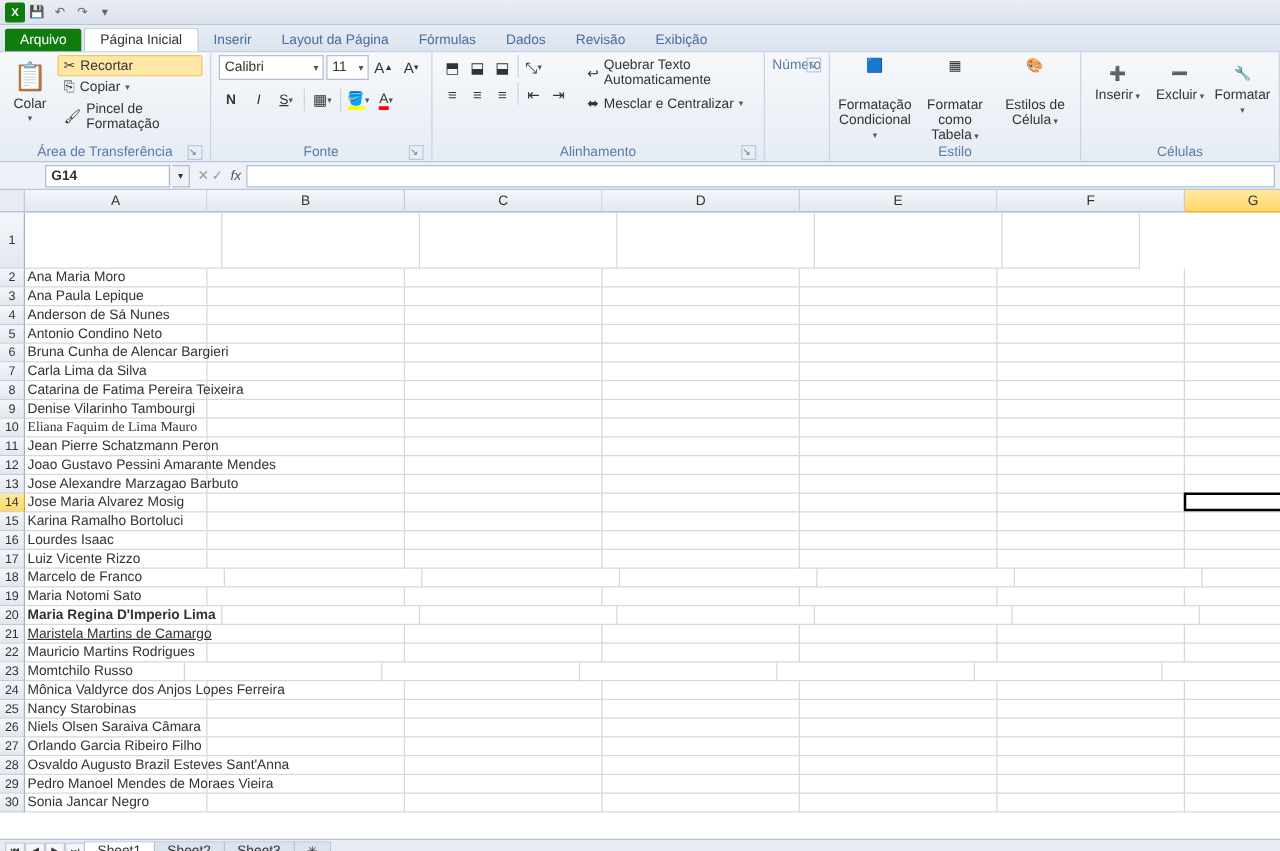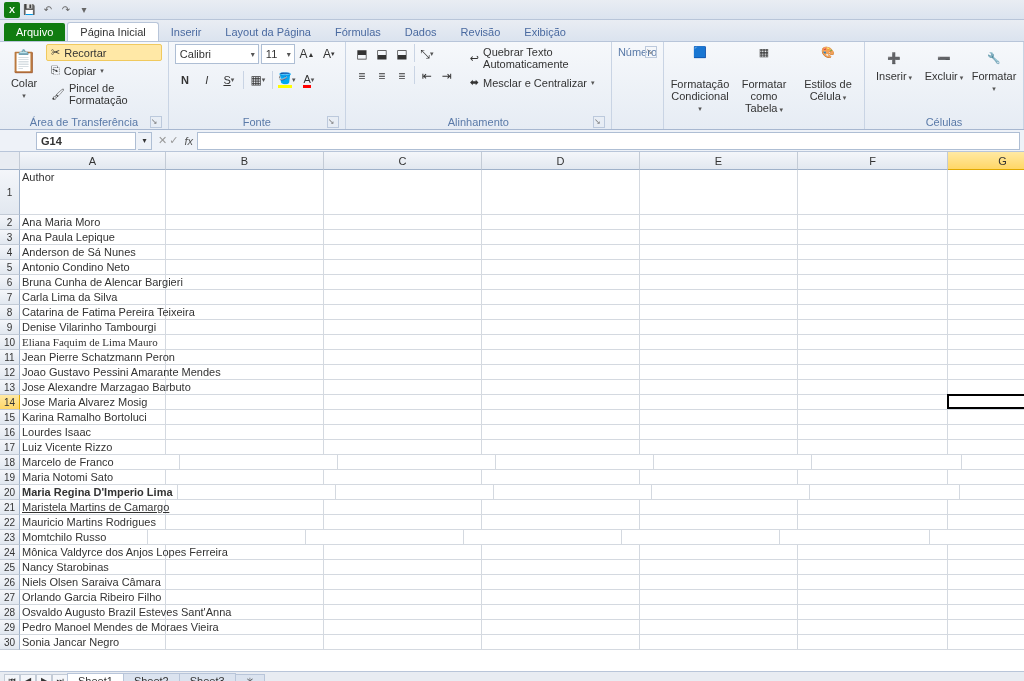--- a/index.html
+++ b/index.html
@@ -228,20 +228,23 @@
       </div>
       <div class="style-btn">
         <div class="ico">▦</div>
         <span class="lbl">Formatar como Tabela</span><span class="arrow-dn"> ▾</span>
       </div>
       <div class="style-btn">
         <div class="ico">🎨</div>
         <span class="lbl">Estilos de Célula</span><span class="arrow-dn"> ▾</span>
       </div>
     </div>
+    <div class="group-label">
+        <span>Estilo</span>
+      </div>
   </div>
 
   <div class="group">
     <div class="group-body">
       <div class="cells-btn">
         <div class="ico">➕</div>
         <span>Inserir</span><span class="arrow-dn"> ▾</span>
       </div>
       <div class="cells-btn">
         <div class="ico">➖</div>
@@ -308,21 +311,20 @@
       <div class="row-h">24</div>
       <div class="row-h">25</div>
       <div class="row-h">26</div>
       <div class="row-h">27</div>
       <div class="row-h">28</div>
       <div class="row-h">29</div>
       <div class="row-h">30</div>
     </div>
   <div class="cells" id="cells">
       <div class="cell-row first">
-        <div class="cell" style="width: 146px;">Author</div>
         <div class="cell" style="width: 158px;"></div>
         <div class="cell" style="width: 158px;"></div>
         <div class="cell" style="width: 158px;"></div>
         <div class="cell" style="width: 158px;"></div>
         <div class="cell" style="width: 150px;"></div>
         <div class="cell" style="width: 110px;"></div>
       </div>
       <div class="cell-row">
         <div class="cell" style="width: 146px;">Ana Maria Moro</div>
         <div class="cell" style="width: 158px;"></div>

